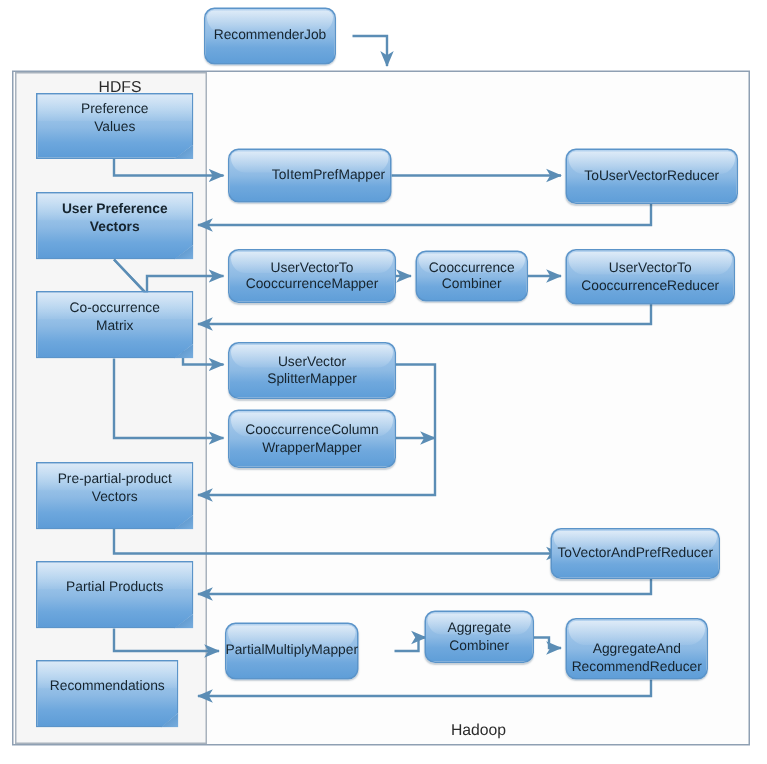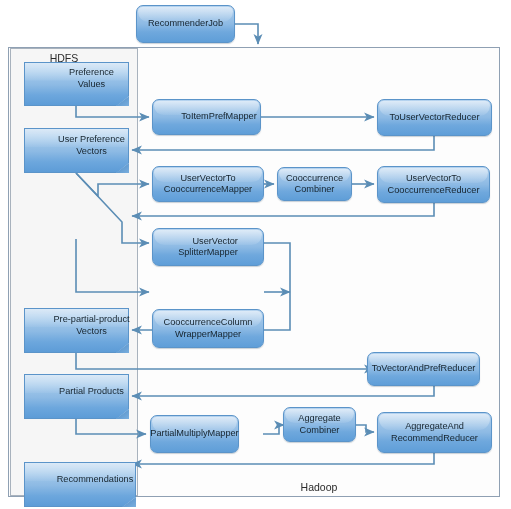--- a/index.html
+++ b/index.html
@@ -5,21 +5,21 @@
   html,body{margin:0;padding:0;background:#ffffff;}
   body{font-family:"Liberation Sans","DejaVu Sans",sans-serif;}
   #stage{position:relative;width:511px;height:509px;background:#ffffff;overflow:hidden;}
 
   
   .container{position:absolute;background:#fbfbfb;border:1px solid #9aa6b4;box-sizing:border-box;}
   #hadoop-container{left:8px;top:47px;width:492px;height:450px;background:#fdfdfd;border:1px solid #8fa0b3;}
   #hdfs-panel{left:10px;top:48px;width:128px;height:448px;background:#f6f6f6;border:1px solid #a8b2bd;box-sizing:border-box;}
 
   .container-label{position:absolute;font-size:10.5px;color:#2b2b2b;text-align:center;white-space:nowrap;}
-  #hdfs-label{left:10px;top:52px;width:108px;}
+  #hdfs-label{left:26px;top:52px;width:108px;}
   #hadoop-label{left:138px;top:481px;width:362px;}
 
   
   .node{position:absolute;box-sizing:border-box;display:flex;align-items:center;justify-content:center;
         text-align:center;font-size:9.2px;line-height:1.25;color:#16242e;padding:2px 3px;
         background:linear-gradient(to bottom,#b6d3ef 0%,#a4c8ea 18%,#8dbae4 50%,#6fa8dd 72%,#5f9ed8 100%);
         border:1px solid #5b94c9;}
   .node.proc{border-radius:7px;box-shadow:0 1px 1px rgba(40,70,100,.25);}
   .node.proc .inner{position:relative;z-index:2;}
   .node.proc:before{content:"";position:absolute;left:1px;right:1px;top:1px;height:42%;
@@ -34,21 +34,21 @@
         border:1px solid #5b94c9;box-sizing:border-box;
         clip-path:polygon(0 0,100% 0,100% 78%,88% 100%,0 100%);}
   .node.doc .fold{position:absolute;right:0;bottom:0;width:12.5%;height:22%;
         background:linear-gradient(to bottom right,#4f8cc6,#79aede);
         clip-path:polygon(100% 0,0 100%,100% 100%);}
   .node.doc .docsheen{position:absolute;left:1px;right:1px;top:1px;height:40%;
         background:linear-gradient(to bottom,rgba(255,255,255,.5),rgba(255,255,255,.05));
         clip-path:polygon(0 0,100% 0,100% 100%,0 100%);pointer-events:none;}
   .node.doc .lbl{position:absolute;left:0;top:0;width:100%;height:78%;
         display:flex;align-items:center;justify-content:center;text-align:center;
-        font-size:9.2px;line-height:1.3;color:#16242e;padding:0 4px;box-sizing:border-box;z-index:3;margin-left:15px;}
+        font-size:9.2px;line-height:1.3;color:#16242e;padding:0 4px;box-sizing:border-box;z-index:3;}
 
   svg#wires{position:absolute;left:0;top:0;width:511px;height:509px;pointer-events:none;z-index:5;}
 </style>
 </head>
 <body>
 
 <div id="stage">
 
   <div class="container" id="hadoop-container"></div>
   <div class="container" id="hdfs-panel"></div>
@@ -93,54 +93,60 @@
       <path d="M76,419 L76,434 L146,434"></path>
 
       <path d="M263,434 L279,434 L279,425 L284,425"></path>
 
       <path d="M356,425 L366,425 L366,432 L374,432"></path>
 
       <path d="M434,453 L434,464 L132,464"></path>
     </g>
   </svg>
 
-  <div class="node proc" id="n-recommenderjob" style="left:136px;top:5px;width:99px;height:38px;z-index:8;">
+  <div class="node proc" id="n-recommenderjob" style="left:136px;top:5px;width:88px;height:38px;z-index:8;">
     <span class="inner">RecommenderJob</span>
   </div>
 
   <div class="node doc" id="n-preference-values" style="left:24px;top:62px;width:105px;height:44px;z-index:8;">
     <div class="docbg"></div>
     <div class="docsheen"></div>
     <div class="fold"></div>
     <div class="lbl">Preference<br>Values</div>
   </div>
 
-  <div class="node doc" id="n-user-preference-vectors" style="left:24px;top:128px;width:105px;height:45px;z-index:8;">
+  <div class="node doc" id="n-user-preference-vectors" style="left:24px;top:128px;width:105px;height:45px;z-index:8;font-weight:bold;">
     <div class="docbg"></div>
     <div class="docsheen"></div>
     <div class="fold"></div>
     <div class="lbl">User Preference<br>Vectors</div>
   </div>
 
+  <div class="node doc" id="n-cooccurrence-matrix" style="left:24px;top:194px;width:105px;height:45px;z-index:8;">
+    <div class="docbg"></div>
+    <div class="docsheen"></div>
+    <div class="fold"></div>
+    <div class="lbl">Co-occurrence<br>Matrix</div>
+  </div>
 
   <div class="node doc" id="n-pre-partial" style="left:24px;top:308px;width:105px;height:45px;z-index:8;">
     <div class="docbg"></div>
     <div class="docsheen"></div>
     <div class="fold"></div>
     <div class="lbl">Pre-partial-product<br>Vectors</div>
   </div>
 
   <div class="node doc" id="n-partial-products" style="left:24px;top:374px;width:105px;height:45px;z-index:8;">
     <div class="docbg"></div>
     <div class="docsheen"></div>
     <div class="fold"></div>
     <div class="lbl">Partial Products</div>
   </div>
 
-  <div class="node doc" id="n-recommendations" style="left:24px;top:462px;width:112px;height:45px;z-index:8;">
+  <div class="node doc" id="n-recommendations" style="left:24px;top:440px;width:95px;height:45px;z-index:8;">
     <div class="docbg"></div>
     <div class="docsheen"></div>
     <div class="fold"></div>
     <div class="lbl">Recommendations</div>
   </div>
 
   <div class="node proc" style="left:152px;top:99px;width:109px;height:36px;z-index:8;padding-left:28px;">
     <span class="inner">ToItemPrefMapper</span>
   </div>
 
@@ -153,37 +159,37 @@
   </div>
 
   <div class="node proc" style="left:277px;top:167px;width:75px;height:34px;z-index:8;">
     <span class="inner">Cooccurrence<br>Combiner</span>
   </div>
 
   <div class="node proc" style="left:377px;top:166px;width:113px;height:37px;z-index:8;">
     <span class="inner">UserVectorTo<br>CooccurrenceReducer</span>
   </div>
 
-  <div class="node proc" style="left:152px;top:228px;width:112px;height:38px;z-index:8;text-align:right;">
+  <div class="node proc" style="left:152px;top:228px;width:112px;height:38px;z-index:8;">
     <span class="inner">UserVector<br>SplitterMapper</span>
   </div>
 
-  <div class="node proc" style="left:152px;top:273px;width:112px;height:39px;z-index:8;margin-top:36px;">
+  <div class="node proc" style="left:152px;top:273px;width:112px;height:39px;z-index:8;">
     <span class="inner">CooccurrenceColumn<br>WrapperMapper</span>
   </div>
 
   <div class="node proc" style="left:367px;top:352px;width:113px;height:34px;z-index:8;">
     <span class="inner">ToVectorAndPrefReducer</span>
   </div>
 
   <div class="node proc" style="left:150px;top:415px;width:89px;height:38px;z-index:8;">
     <span class="inner">PartialMultiplyMapper</span>
   </div>
 
   <div class="node proc" style="left:283px;top:407px;width:73px;height:35px;z-index:8;">
     <span class="inner">Aggregate<br>Combiner</span>
   </div>
 
-  <div class="node proc" style="left:377px;top:412px;width:115px;height:41px;z-index:8;">
+  <div class="node proc" style="left:377px;top:412px;width:95px;height:41px;z-index:8;align-items:flex-end;">
     <span class="inner">AggregateAnd<br>RecommendReducer</span>
   </div>
 
 </div>
 
 </body></html>

